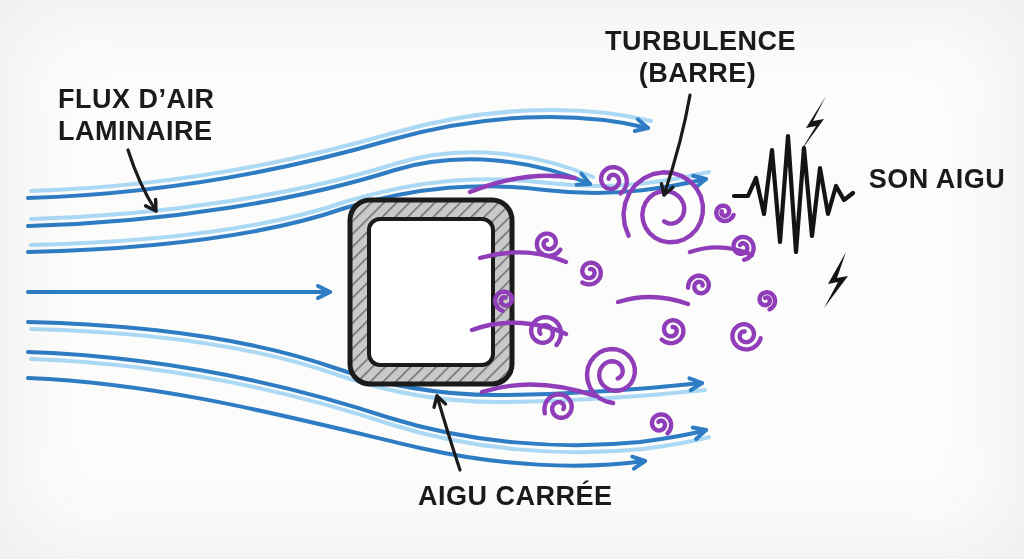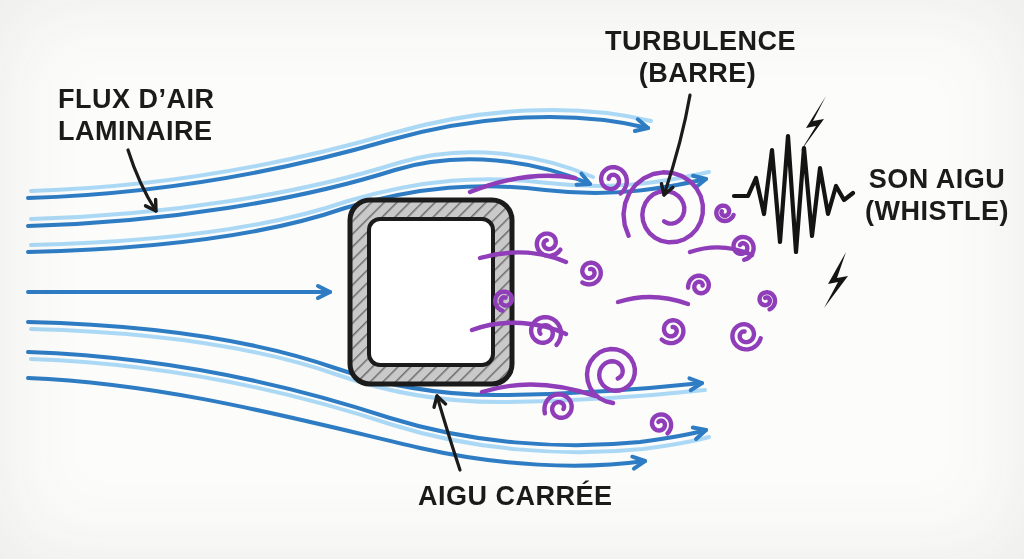--- a/index.html
+++ b/index.html
@@ -114,20 +114,19 @@
     <div class="l2">LAMINAIRE</div>
   </div>
 
   <div class="label center" style="left:605px;top:26px;width:185px;">
     <div>TURBULENCE</div>
     <div class="l2">(BARRE)</div>
   </div>
 
   <div class="label center" style="left:858px;top:136px;width:158px;margin-top:28px;">
     <div>SON AIGU</div>
-    <div class="l2">(WHISTLE)</div>
   </div>
 
   <div class="label" style="left:418px;top:481px;">
     <div>AIGU CARRÉE</div>
   </div>
 
 </div>
 
 </body></html>

